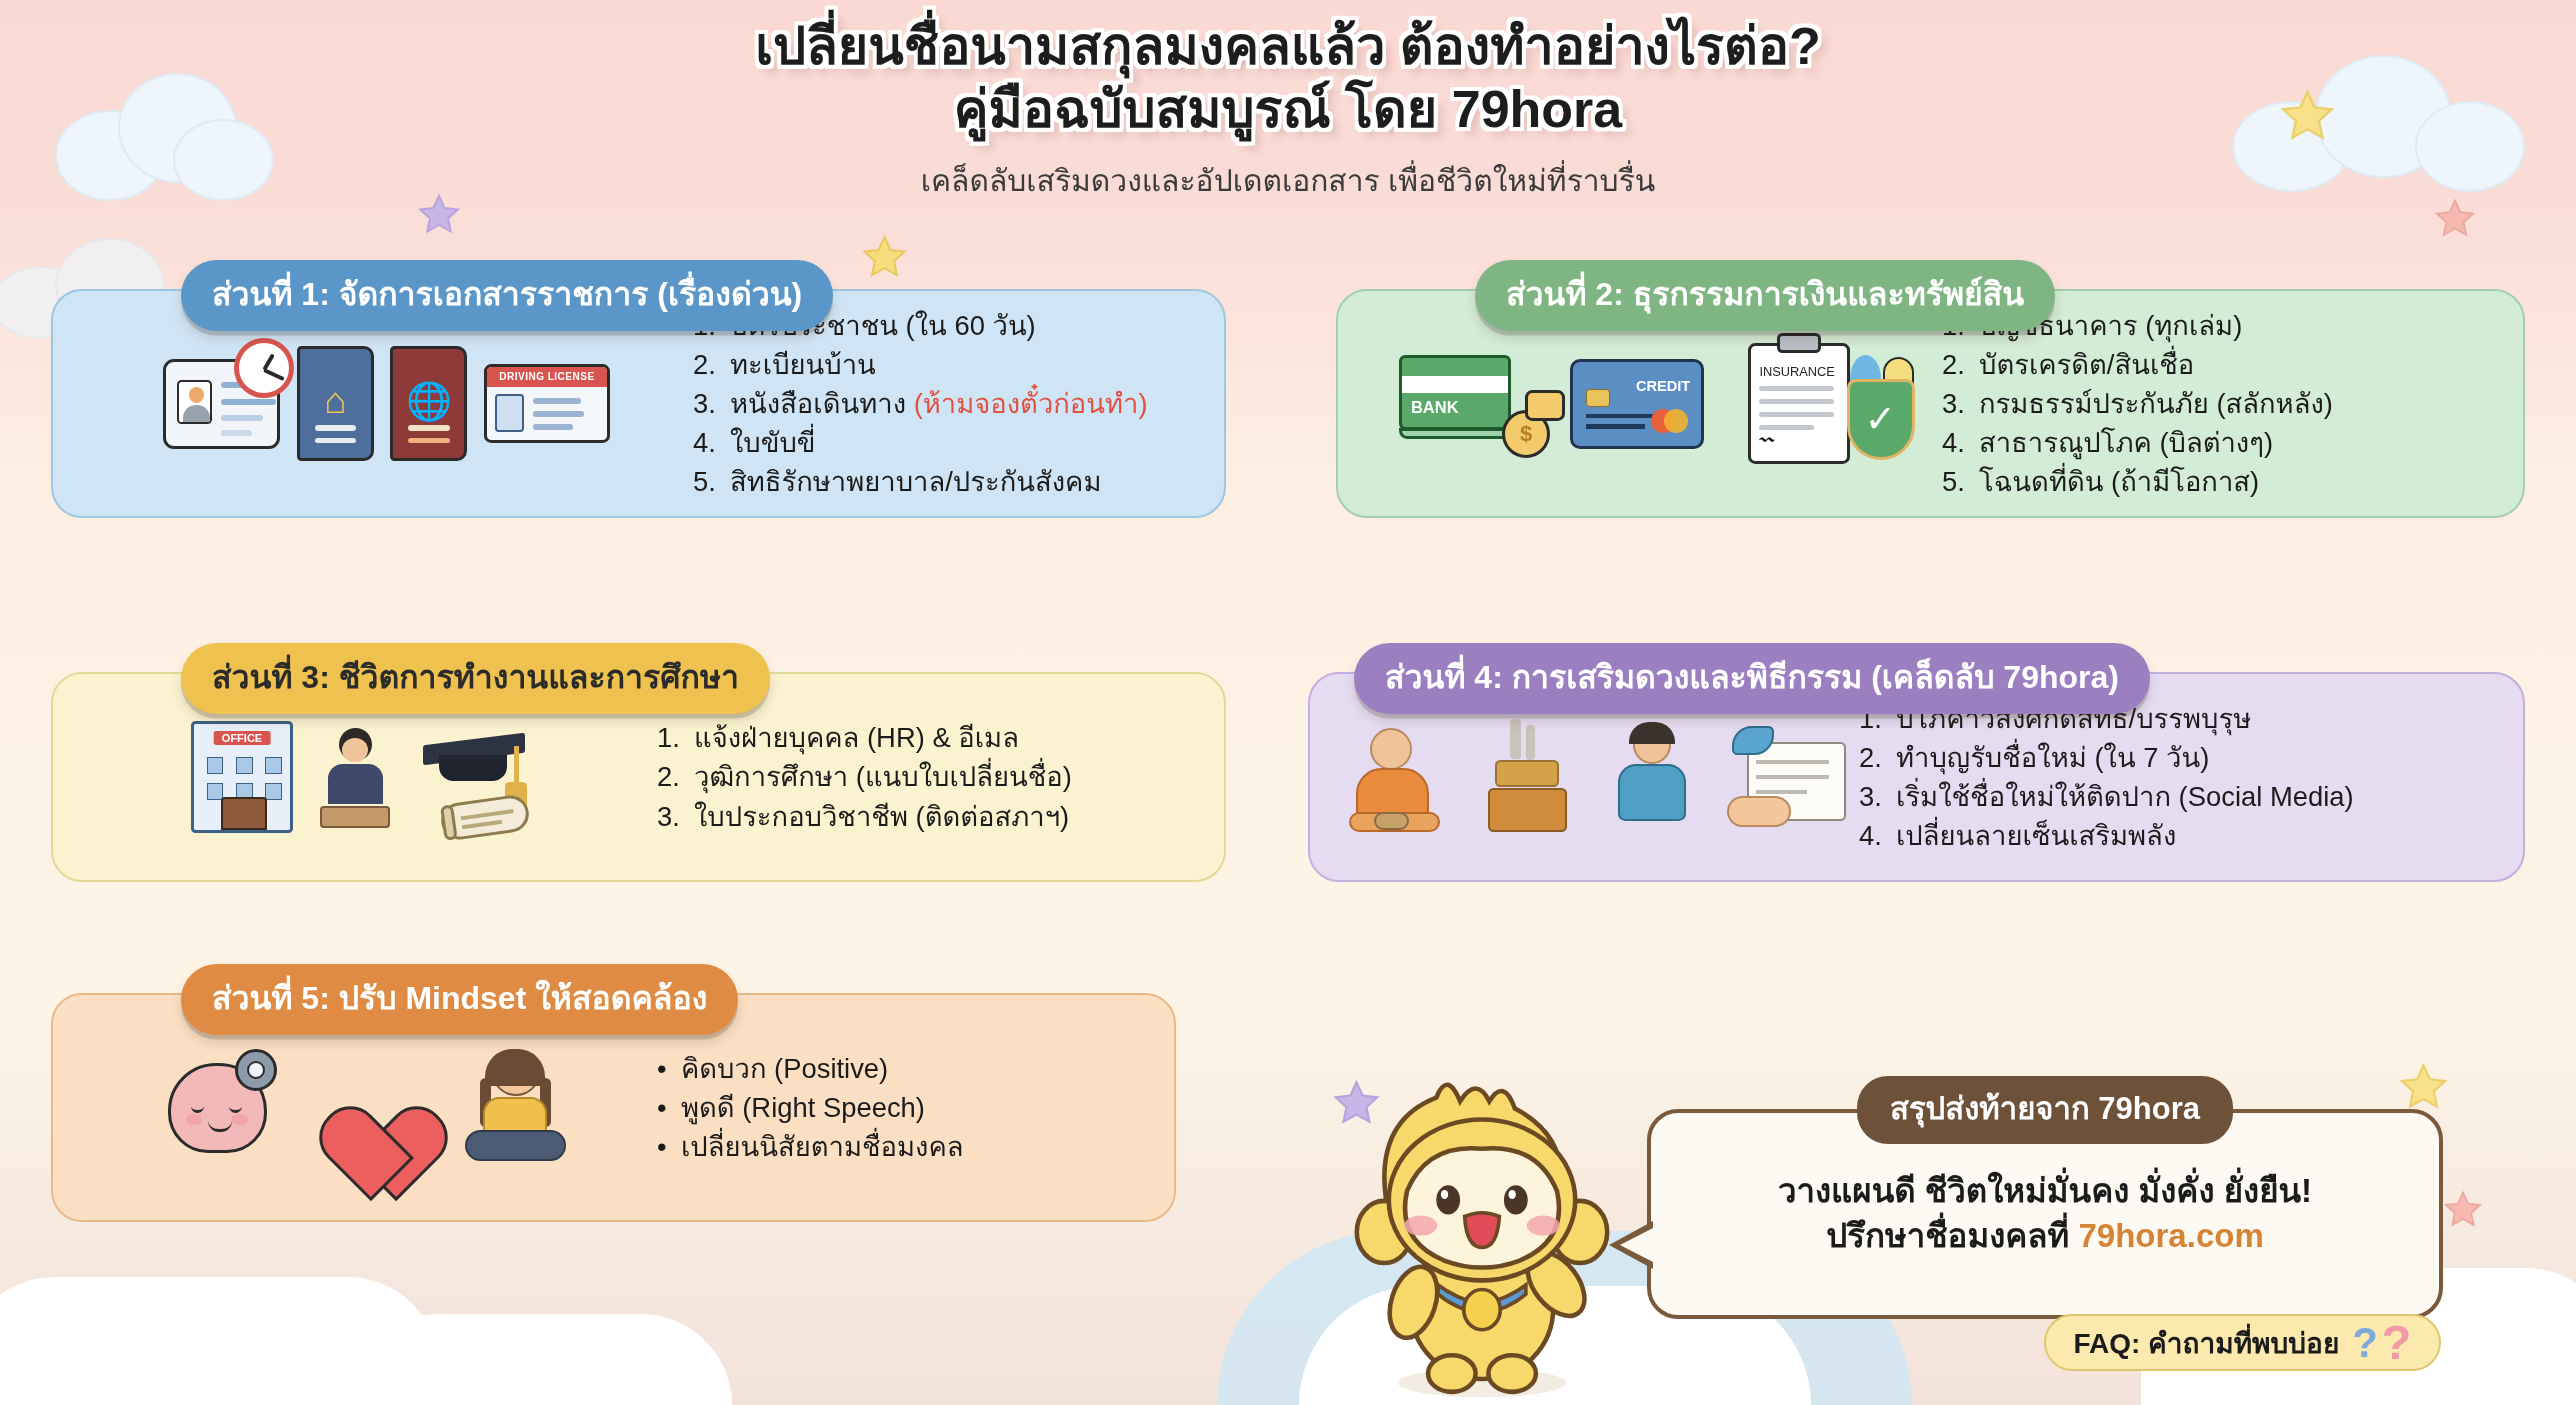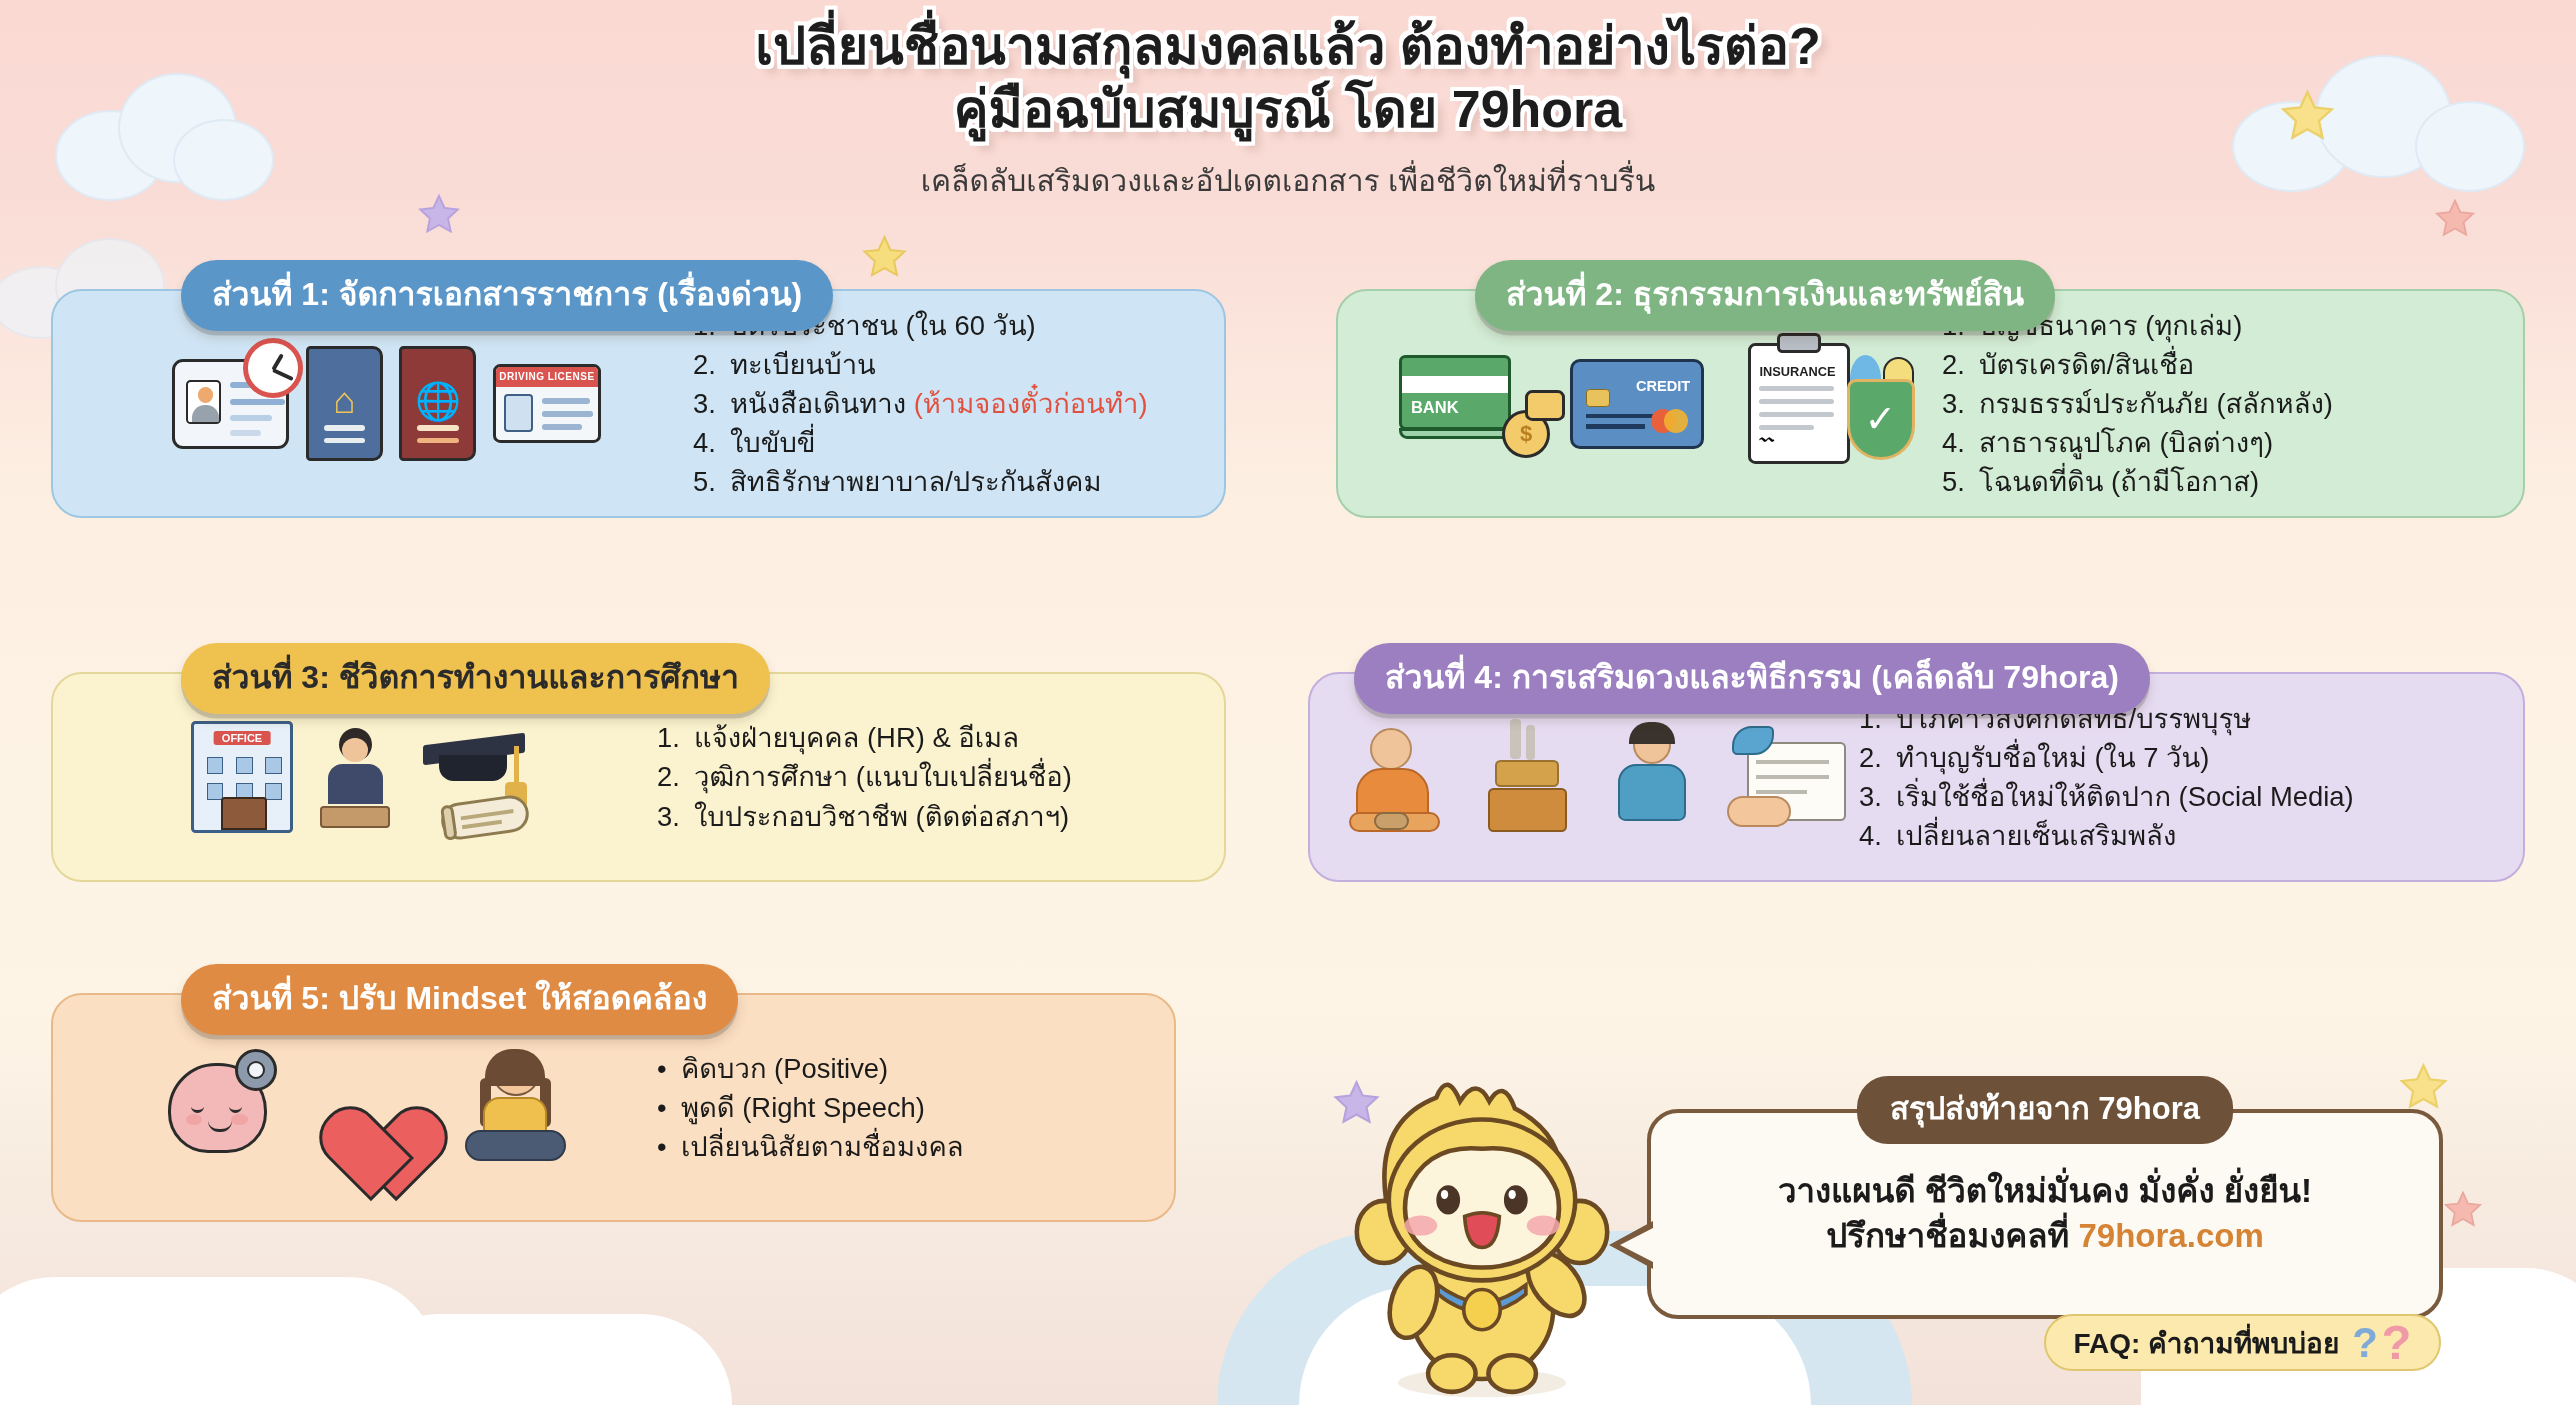--- a/index.html
+++ b/index.html
@@ -93,38 +93,38 @@
   .idcard .ph::before { content:""; position:absolute; left:9.1px; top:5.5px; width:15.6px; height:15.6px; border-radius:50%; background:#eea96f;}
   .idcard .ph::after { content:""; position:absolute; left:3.7px; top:23px; width:26.5px; height:20px; border-radius:12.8px 12.8px 0 0; background:#98a2ad;}
   .idcard .ln { position:absolute; left:55px; height:6.4px; background:#8fb0d4; border-radius:3.7px; }
   .clock { position:absolute; width:60px; height:60px; border-radius:50%; background:#fff; border:5.5px solid #d9534f; right:-16.5px; top:-24px;}
   .clock::before, .clock::after { content:""; position:absolute; background:#2b2b2b; border-radius:1.8px; left:50%; top:50%; transform-origin:0 50%;}
   .clock::before { width:18.3px; height:3.7px; transform:rotate(-60deg);}
   .clock::after { width:22px; height:3.7px; transform:rotate(25deg);}
   .book { width:77px; height:115px; border-radius:4.6px 10px 10px 4.6px; position:relative; }
   .book .emb { position:absolute; left:50%; top:31px; transform:translateX(-50%); font-size:37px; }
   .book .bl { position:absolute; left:14.6px; right:14.6px; height:5.5px; border-radius:3.7px; }
-  .lic { width:108px; height:79px; background:#f4f7fa; border-radius:7.3px; position:relative; overflow:hidden;}
+  .lic { width:126px; height:79px; background:#f4f7fa; border-radius:7.3px; position:relative; overflow:hidden;}
   .lic .hd { position:absolute; left:0; right:0; top:0; height:20px; background:#d9534f; color:#fff; font-size:10px; font-weight:bold; text-align:center; line-height:20px; letter-spacing:0.5px;}
   .lic .ph2 { position:absolute; left:8.2px; top:27.4px; width:29px; height:38px; background:#cfe0f1; border:2.7px solid #3f5f85; border-radius:3.7px;}
   .lic .ln2 { position:absolute; left:46px; height:5.5px; background:#9ab4d2; border-radius:2.7px;}
   .laptop { width:124px; height:97px; position:relative; }
   .laptop .scr { width:112px; height:75px; background:#5aa96a; border:3.7px solid #1f5a2c; border-radius:6.4px; position:relative; }
   .laptop .scr .band { position:absolute; left:0; right:0; top:18.3px; height:16.5px; background:#fff;}
   .laptop .scr .bk { position:absolute; left:9.1px; top:40px; font-size:16.5px; font-weight:bold; color:#fff;}
   .laptop .base { width:124px; height:11px; background:#9ed2aa; border:3.7px solid #1f5a2c; border-radius:0 0 8.2px 8.2px; margin-top:-1.8px;}
   .coinA { width:48px; height:48px; border-radius:50%; background:#f3cb6b; border:3.7px solid #2b2b2b; display:flex; align-items:center; justify-content:center; font-weight:bold; font-size:22px; color:#b8801f;}
   .card { width:134px; height:90px; background:#5b8fc4; border:3.7px solid #20354d; border-radius:10px; position:relative;}
   .card .chipq { position:absolute; left:12.8px; top:27.4px; width:24px; height:18.3px; background:#e7c25d; border:1.8px solid #8a6c20; border-radius:3.7px;}
   .card .lbl { position:absolute; right:11px; top:16.5px; color:#fff; font-size:14.6px; font-weight:bold;}
   .card .mc { position:absolute; right:12.8px; bottom:12.8px; width:38px; height:24px;}
   .card .mc i { position:absolute; width:24px; height:24px; border-radius:50%; display:block;}
   .clip { width:102px; height:121px; background:#fff; border:3.7px solid #2b2b2b; border-radius:7.3px; position:relative;}
   .clip .top { position:absolute; left:50%; transform:translateX(-50%); top:-12.8px; width:44px; height:20px; background:#b8bec6; border:3.7px solid #2b2b2b; border-radius:5.5px;}
-  .clip .ttl { position:absolute; left:8.2px; top:18.3px; font-size:12.8px; font-weight:bold; color:#222;}
+  .clip .ttl { position:absolute; left:8.2px; top:18.3px; font-size:12.8px; font-weight:normal; color:#222;}
   .clip .ln3 { position:absolute; left:8.2px; right:12.8px; height:4.6px; background:#c3c8cf; border-radius:2.7px;}
   .shield { width:68px; height:81px; background:#5aa96a; border:3.7px solid #e0b463; border-radius:9.1px 9.1px 35px 35px; display:flex; align-items:center; justify-content:center; color:#fff; font-size:38px;}
   .office { width:102px; height:112px; background:#e7f0f8; border:3.7px solid #3b5f86; border-radius:4.6px; position:relative;}
   .office .sign { position:absolute; top:7.3px; left:50%; transform:translateX(-50%); background:#d9534f; color:#fff; font-size:11px; font-weight:bold; padding:0.9px 8.2px; border-radius:2.7px;}
   .office .win { position:absolute; width:16.5px; height:16.5px; background:#a9c8e6; border:1.8px solid #3b5f86;}
   .diploma { width:88px; height:37px; background:#f4ecd8; border:3.7px solid #8d7a4f; border-radius:20px; position:relative;}
   .brain { width:99px; height:90px; background:#f3b9b9; border:3.7px solid #2b2b2b; border-radius:48px 48px 40px 40px; position:relative;}
   .gear { position:absolute; right:-12.8px; top:-16.5px; width:42px; height:42px; border-radius:50%; background:#8c9aab; border:3.7px solid #2b2b2b; display:flex;align-items:center;justify-content:center;}
   .gear::after { content:""; width:14.6px; height:14.6px; border-radius:50%; background:#f0f3f7; border:2.7px solid #2b2b2b;}
   .heart { width:101px; height:91px; position:relative;}

